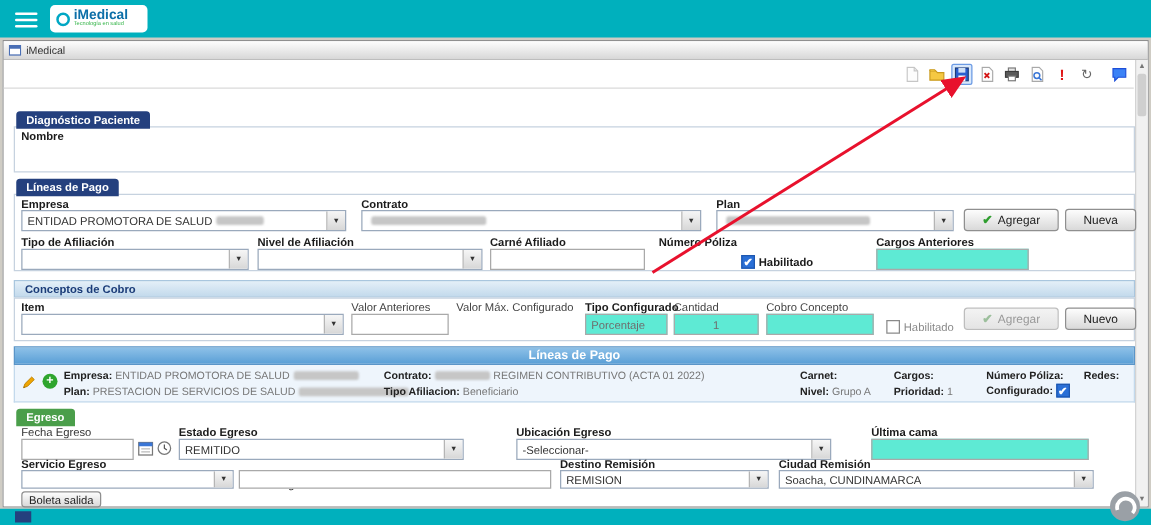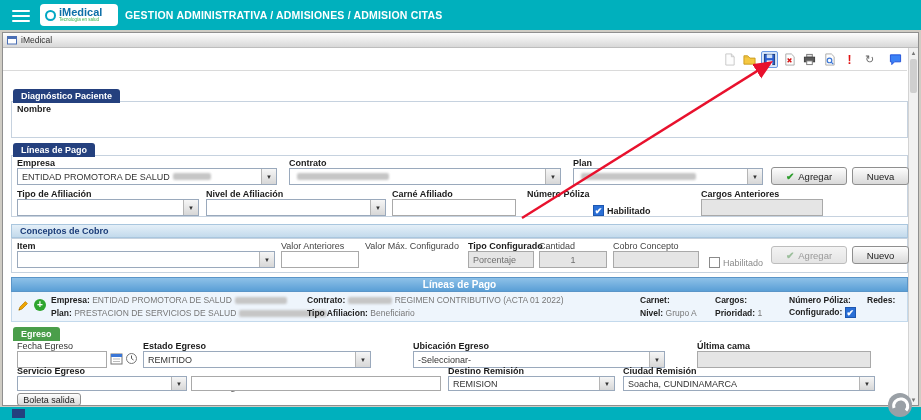--- a/index.html
+++ b/index.html
@@ -37,21 +37,21 @@
   .sbar { position:absolute; top:0; right:0; width:10px; bottom:0; background:#f1f1f1; border-left:1px solid #d3d3d3; }
   .sbar .arr { position:absolute; left:0; width:9px; height:10px; font-size:6px; color:#777; text-align:center; line-height:10px; cursor:pointer; }
   .sbar .thumb { position:absolute; left:1px; top:11px; width:7px; height:34px; background:#cfcfcf; border-radius:2px; }
 
   
   .lbl { position:absolute; font-size:9px; font-weight:bold; color:#1b1b1b; white-space:nowrap; }
   .select, .input { position:absolute; height:17px; background:#fff; border:1px solid #9aa9bc;
                     font-size:9px; color:#333; display:flex; align-items:center; padding:0 16px 0 4px;
                     white-space:nowrap; overflow:hidden; }
   .input { padding-right:4px; border-color:#a9a9a9; }
-  .input.gray { background:#e5e5e5; color:#6e6e6e; }
+  .input.gray { background:#5eead4; color:#6e6e6e; }
   .input.center { justify-content:center; }
   .sel-arrow { position:absolute; right:0; top:0; bottom:0; width:15px; background:linear-gradient(#f6f6f6,#d7d7d7);
                border-left:1px solid #b5b5b5; display:flex; align-items:center; justify-content:center;
                font-size:6px; color:#333; }
   .sel-val { overflow:hidden; white-space:nowrap; }
   .btn { position:absolute; display:flex; align-items:center; justify-content:center; gap:4px;
          background:linear-gradient(#fdfdfd,#d9d9d9); border:1px solid #8f8f8f; border-radius:3px;
          font-size:9.5px; color:#222; height:18px; cursor:pointer; }
   .btn .check { color:#2f9e2f; font-size:10px; font-weight:bold; }
   .btn.disabled { color:#999; background:linear-gradient(#f3f3f3,#e4e4e4); border-color:#bdbdbd; }
@@ -102,21 +102,20 @@
         <i></i>
         <i></i>
       </div>
     <div class="logobox">
       <span class="logoring"></span>
       <span>
         <div class="logotxt">iMedical</div>
         <div class="logotag">Tecnología en salud</div>
       </span>
     </div>
-    <div class="crumb">GESTION ADMINISTRATIVA / ADMISIONES / ADMISION CITAS</div>
   </div>
 
   <div class="window">
     <div class="titlebar">
       <svg width="10" height="10" viewBox="0 0 10 10">
           <rect x="0.5" y="1.5" width="9" height="7.5" fill="#fff" stroke="#4a6fb5"></rect>
           <rect x="0.5" y="1.5" width="9" height="2.5" fill="#4a6fb5"></rect>
         </svg>
       <span>iMedical</span>
     </div>

